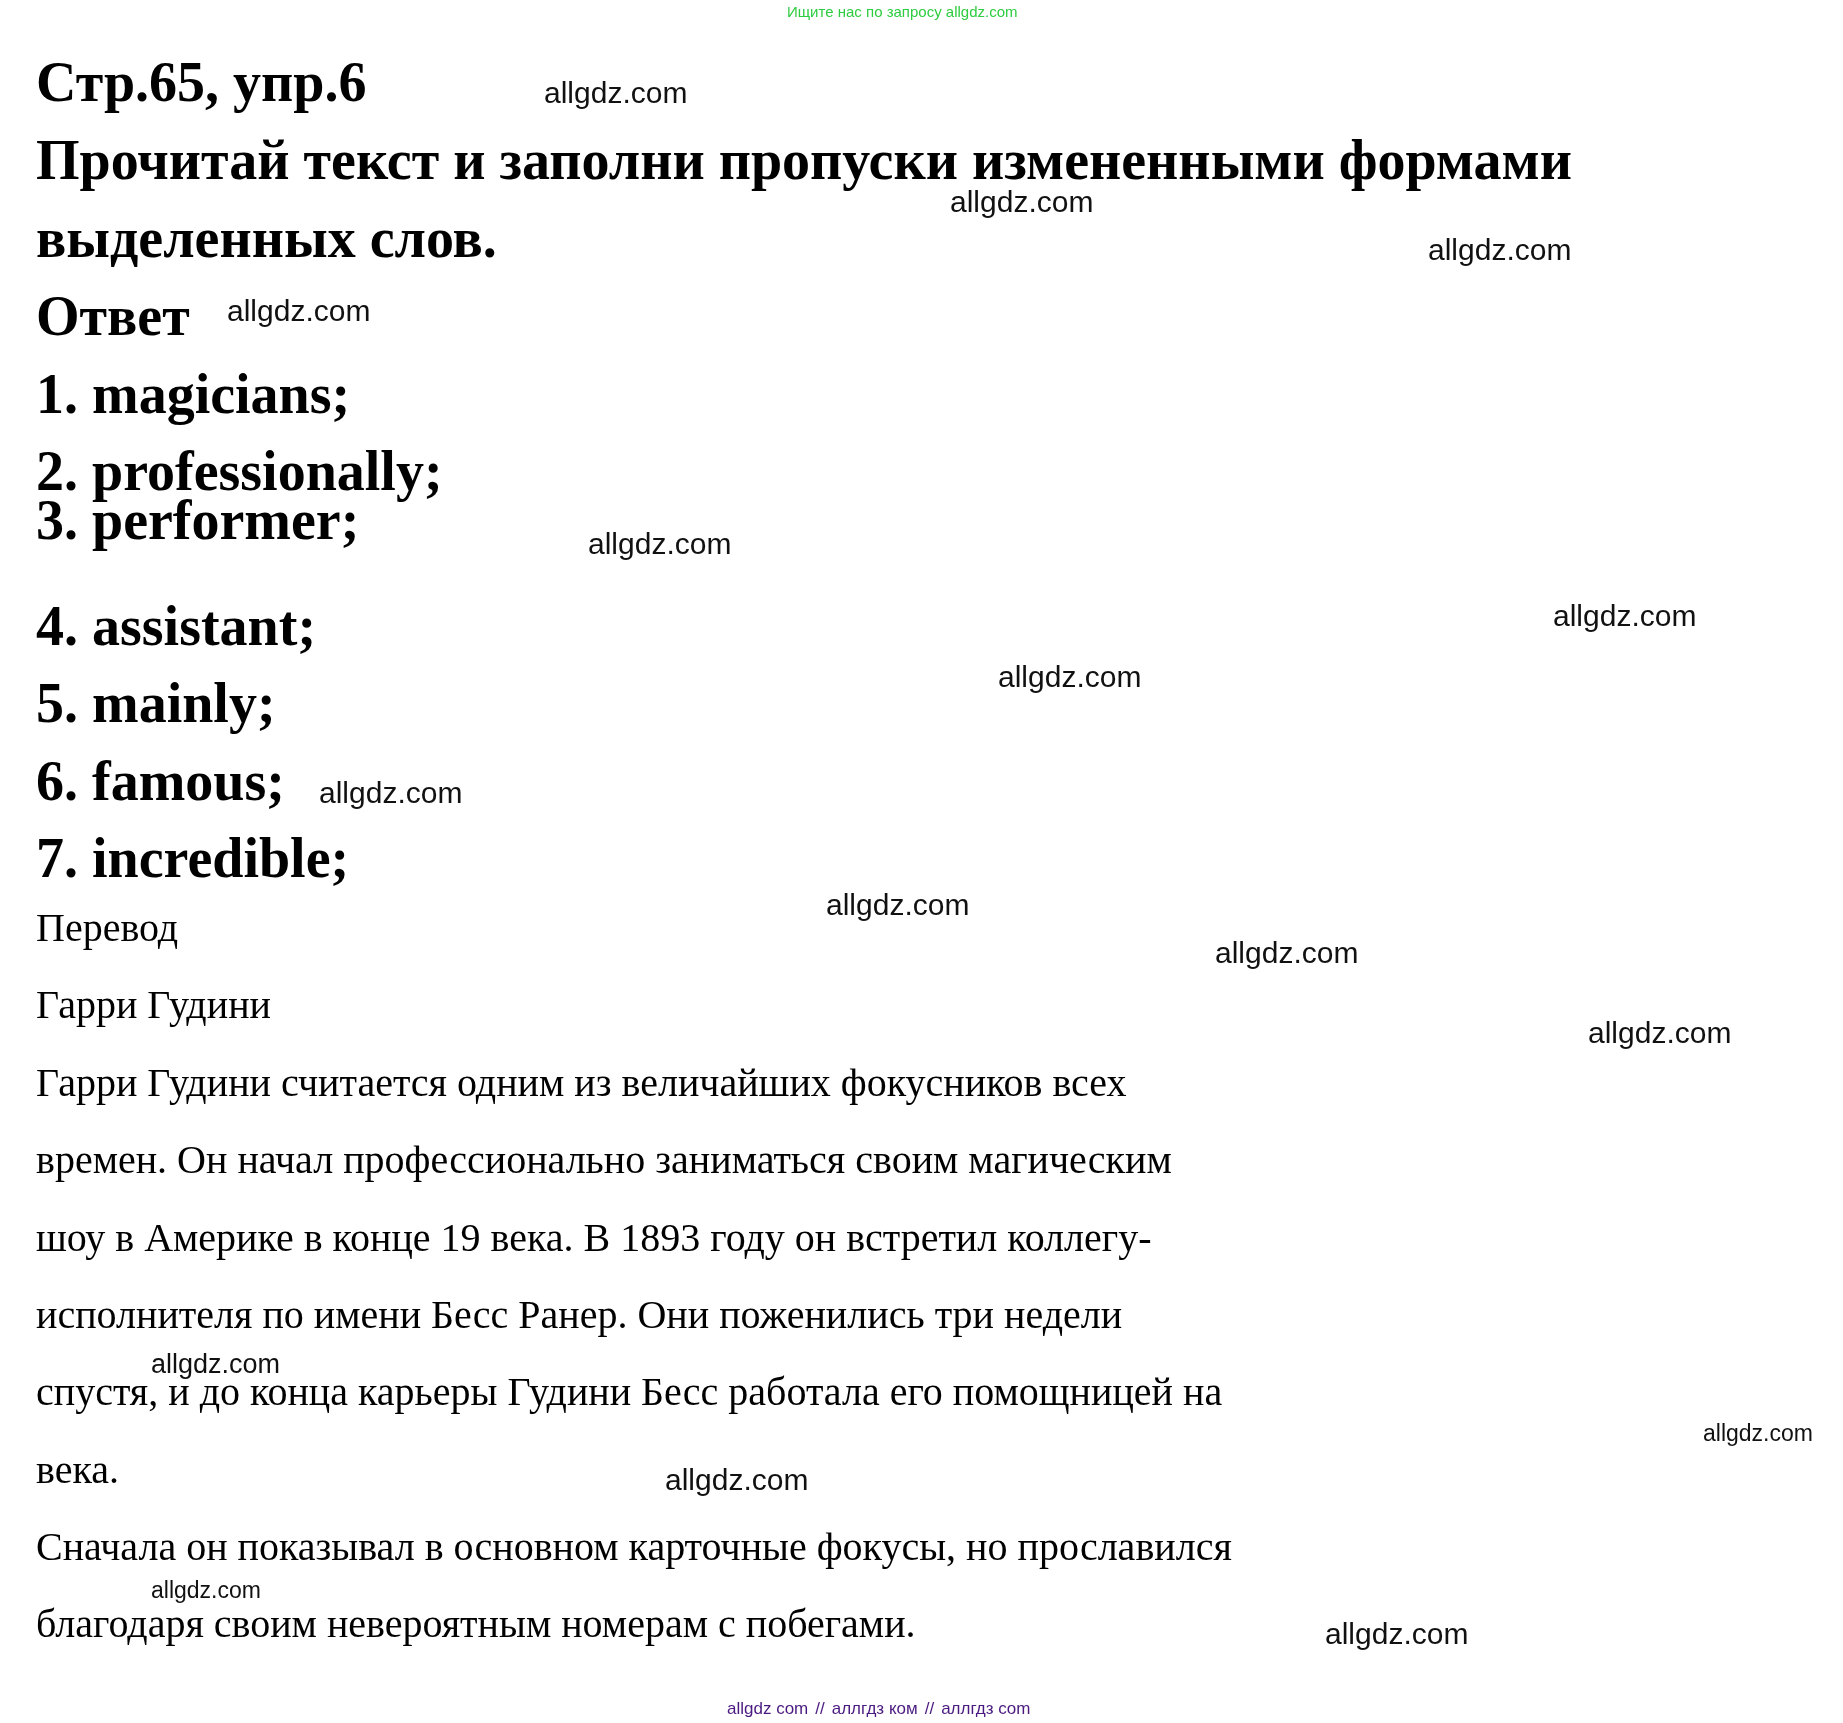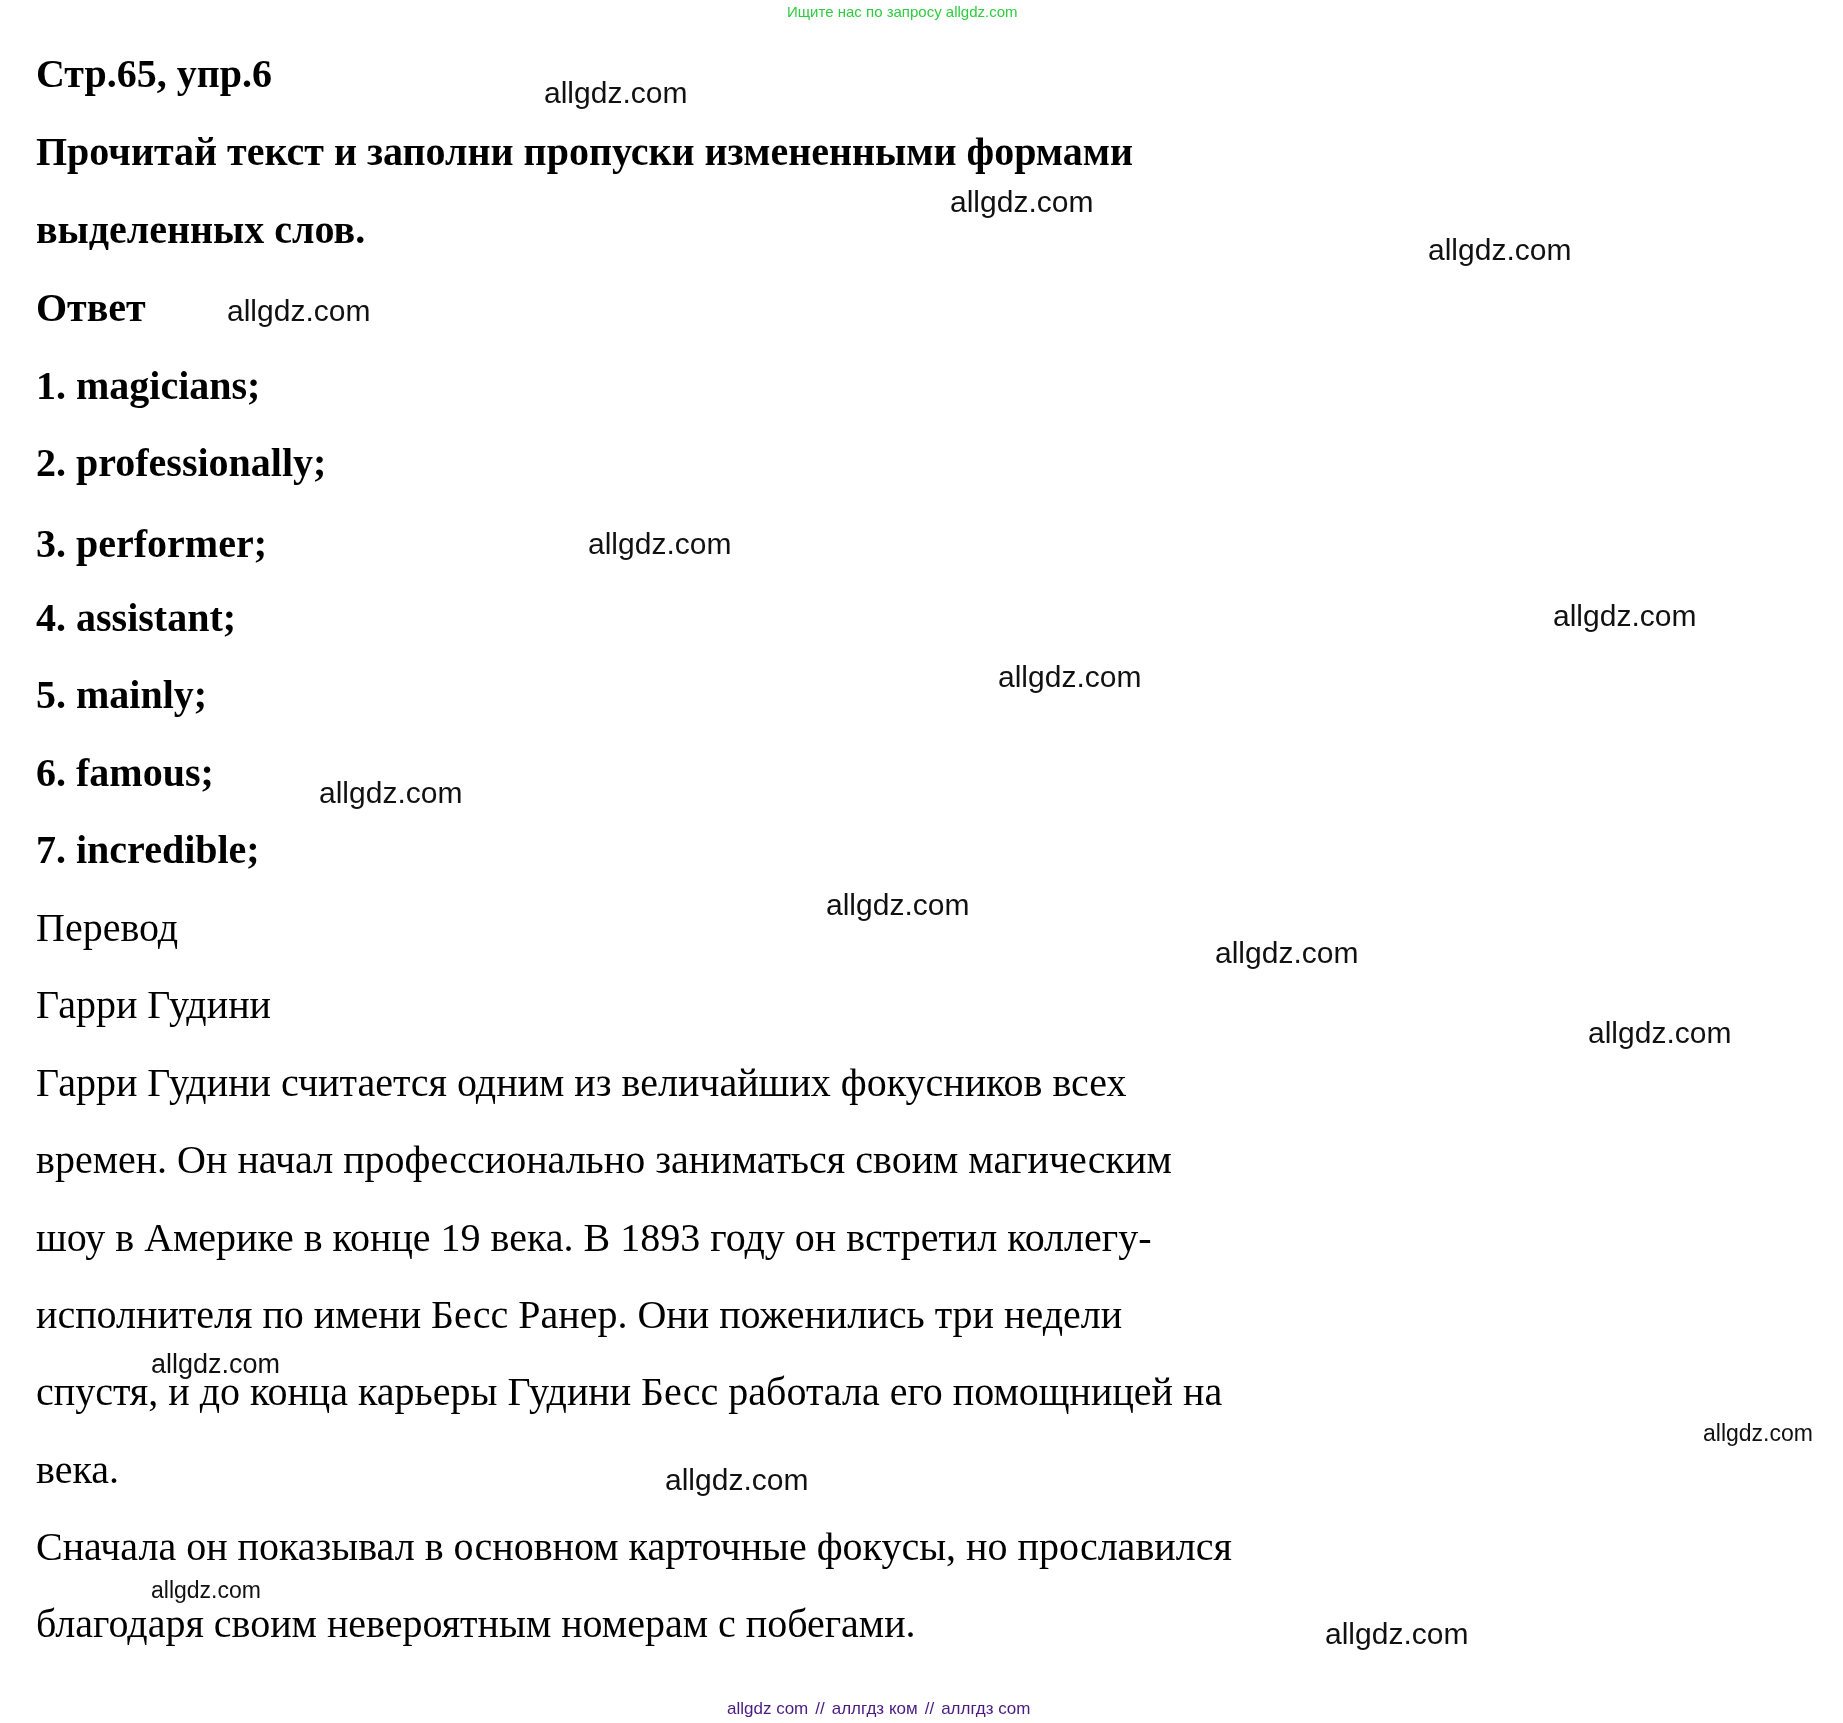--- a/index.html
+++ b/index.html
@@ -8,21 +8,21 @@
     position: absolute; left: 787px; top: 3px; width: 280px;
     font-family: "Liberation Sans", sans-serif; font-size: 15px;
     color: #2ecc40; white-space: nowrap; text-decoration: none;
   }
   .line {
     position: absolute; left: 36px; white-space: nowrap; color: #000;
     font-family: "Liberation Serif", serif;
     transform-origin: left top;
   }
   .bold { font-weight: bold; }
-  .h { font-size: 40px; }
+  .h { font-size: 56px; }
   .body-txt { font-size: 40px; }
   .wm {
     position: absolute; white-space: nowrap; color: #111;
     font-family: "Liberation Sans", sans-serif; font-size: 30px;
   }
   .wm.sm { font-size: 23px; }
   .wm.md { font-size: 27px; }
   .footer {
     position: absolute; left: 727px; top: 1699px; white-space: nowrap;
     font-family: "Liberation Sans", sans-serif; font-size: 17px; color: #4a1a80;
@@ -35,21 +35,21 @@
 <a class="top-link">Ищите нас по запросу allgdz.com</a>
 
 <div class="line bold h" style="top:50px;">Стр.65, упр.6</div>
 <div class="line bold h" style="top:128px;">Прочитай текст и заполни пропуски измененными формами</div>
 <div class="line bold h" style="top:206px;">выделенных слов.</div>
 <div class="line bold h" style="top:284px;">Ответ</div>
 
 <div>
   <div class="line bold h" style="top:362px;">1. magicians;</div>
   <div class="line bold h" style="top:439px;">2. professionally;</div>
-  <div class="line bold h" style="top:520px;">3. performer;</div>
+  <div class="line bold h" style="top:488px;">3. performer;</div>
   <div class="line bold h" style="top:594px;">4. assistant;</div>
   <div class="line bold h" style="top:671px;">5. mainly;</div>
   <div class="line bold h" style="top:749px;">6. famous;</div>
   <div class="line bold h" style="top:826px;">7. incredible;</div>
 </div>
 
 <div class="line body-txt" style="top:904px;">Перевод</div>
 <div class="line body-txt" style="top:981px;">Гарри Гудини</div>
 <div>
   <div class="line body-txt" style="top:1059px;">Гарри Гудини считается одним из величайших фокусников всех</div>

